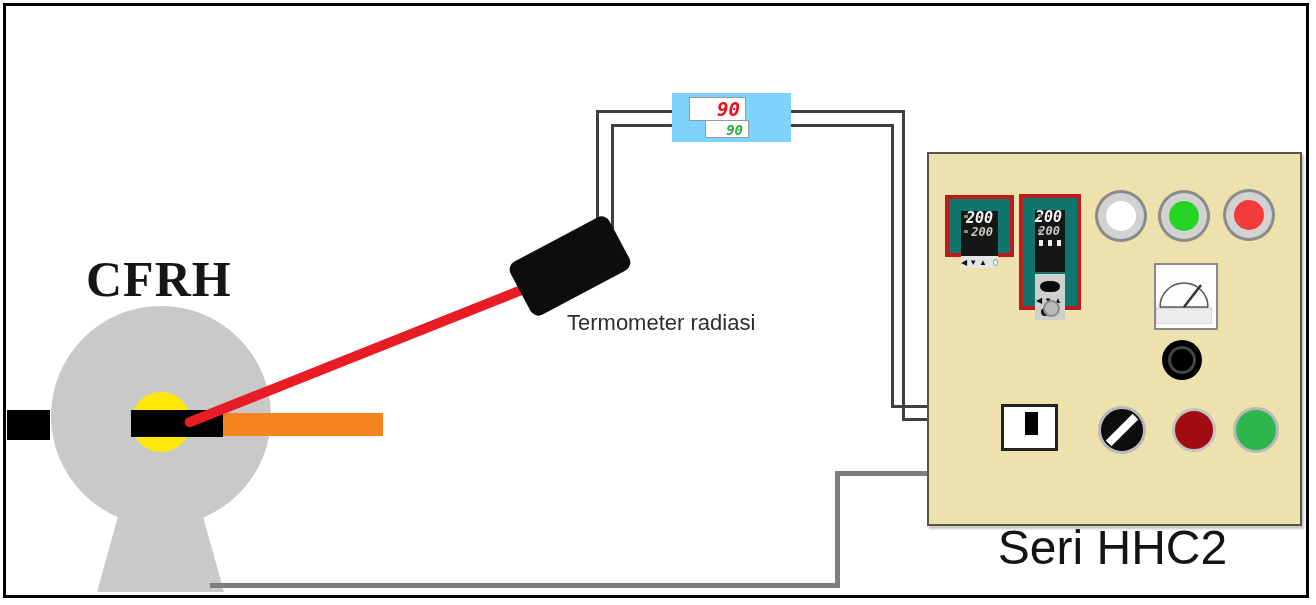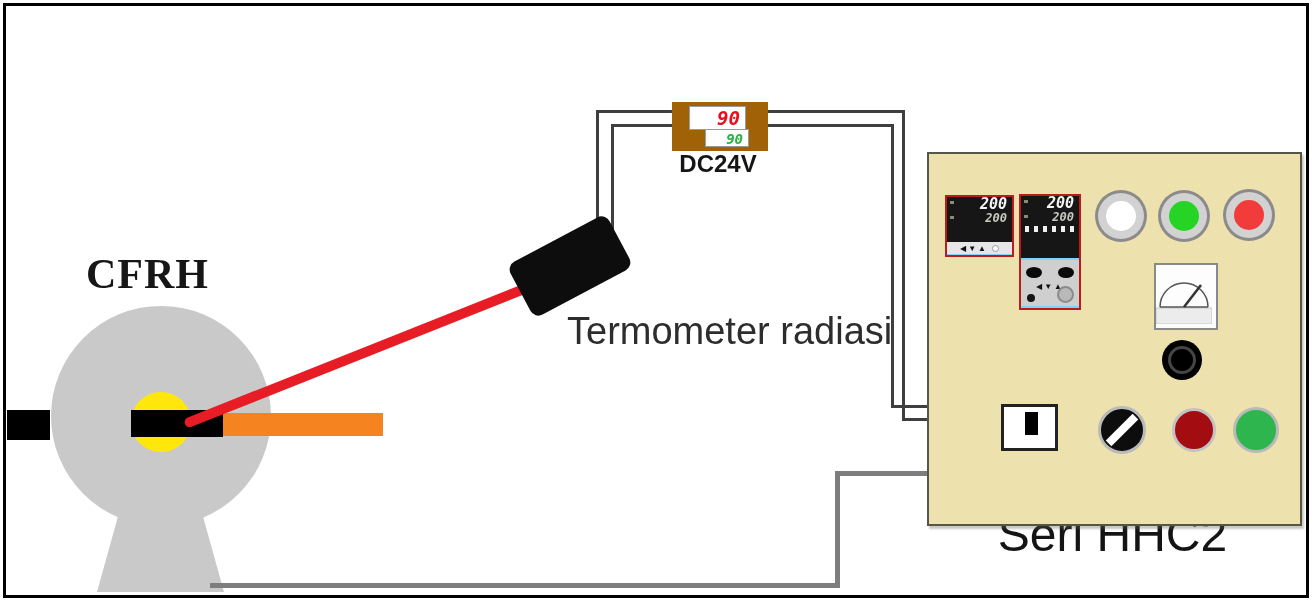--- a/index.html
+++ b/index.html
@@ -9,21 +9,21 @@
 
   
   .frame{left:3px;top:3px;width:1300px;height:589px;border:3px solid #000;}
 
   
   .logo{left:1056px;top:8px;width:246px;text-align:right;font-size:46px;font-weight:bold;
         letter-spacing:-1px;color:#ec0c0c;}
 
   
   .cfrh{left:86px;top:250px;font-family:"Liberation Serif", serif;font-weight:bold;
-        font-size:42px;color:#161616;letter-spacing:1px;}
+        font-size:50px;color:#161616;letter-spacing:1px;}
   .heater-body{left:51px;top:306px;width:220px;height:220px;border-radius:50%;background:#c9c9c9;}
   .heater-stand{left:97px;top:496px;width:127px;height:96px;background:#c9c9c9;
                 clip-path:polygon(21% 0%,79% 0%,100% 100%,0% 100%);}
   .heater-core{left:131px;top:392px;width:60px;height:60px;border-radius:50%;background:#ffe70c;}
   .rod-left{left:7px;top:410px;width:43px;height:30px;background:#000;}
   .rod-mid{left:131px;top:410px;width:92px;height:27px;background:#000;}
   .rod-orange{left:223px;top:413px;width:160px;height:23px;background:#f5831f;}
 
   
   .beam{left:185px;top:419px;width:369px;height:10px;background:#e81c24;border-radius:6px;
@@ -44,39 +44,39 @@
   .w-vr-in{left:891px;top:124px;width:3px;height:284px;}
   .w-st-in{left:891px;top:405px;width:37px;height:3px;}
 
   
   .cwire{background:#7d7d7d;z-index:1;}
   .c-h1{left:210px;top:583px;width:630px;height:5px;}
   .c-v{left:835px;top:471px;width:5px;height:117px;}
   .c-h2{left:835px;top:471px;width:93px;height:5px;}
 
   
-  .xmitter{left:672px;top:102px;width:96px;height:49px;background:#a16207;z-index:6;}
+  .xmitter{left:672px;top:93px;width:96px;height:49px;background:#7dd3fc;z-index:6;padding-left:23px;}
   .win{position:absolute;background:#fff;border:1px solid #9a9a9a;text-align:right;}
   .win1{left:17px;top:4px;width:55px;height:22px;}
   .win2{left:33px;top:27px;width:42px;height:16px;}
   .seg{font-family:"DejaVu Sans Mono", monospace;font-weight:bold;font-style:italic;line-height:1;}
   .red-digit{color:#e8101f;font-size:19px;padding:2px 5px 0 0;display:block;}
   .green-digit{color:#27b33e;font-size:14px;padding:2px 5px 0 0;display:block;}
   .dclabel{left:633px;top:150px;width:170px;text-align:center;font-size:24px;font-weight:bold;
            color:#161616;line-height:28px;z-index:6;}
 
-  .t-label{left:567px;top:310px;font-size:38px;color:#2d2d2d;z-index:6;}
+  .t-label{left:567px;top:310px;font-size:22px;color:#2d2d2d;z-index:6;}
   .k-label{left:316px;top:537px;font-size:32px;color:#2d2d2d;}
 
   
   .panel{left:927px;top:152px;width:371px;height:370px;background:#ede2ad;
          border:2px solid #55554a;box-shadow:2px 3px 2px rgba(100,100,80,.35);z-index:3;}
 
   
-  .ctrl{position:absolute;background:#7dd3fc;border:2px solid #b91c1c;padding:0;box-sizing:border-box;}
+  .ctrl{position:absolute;background:#0f766e;border:4px solid #b91c1c;padding:12px;box-sizing:border-box;}
   .ctrl-small{left:16px;top:41px;width:69px;height:62px;}
   .ctrl-large{left:90px;top:40px;width:62px;height:116px;}
   .screen{background:#161616;position:relative;}
   .ctrl-small .screen{height:45px;}
   .ctrl-large .screen{height:62px;}
   .row{position:relative;text-align:right;padding-right:5px;}
   .pv{color:#f4f4f4;font-size:15px;}
   .sv{color:#c9c9c2;font-size:12px;}
   .row::before{content:"";position:absolute;left:3px;top:4px;width:4px;height:3px;background:#8a8a7a;}
   .tickrow{height:6px;margin:3px 4px 0 4px;
@@ -113,21 +113,21 @@
 
   .sknob{left:169px;top:252px;width:48px;height:48px;border-radius:50%;background:#0d0d0d;
          border:3px solid #b9b9b9;box-sizing:border-box;overflow:hidden;position:absolute;}
   .stripe{position:absolute;left:17px;top:2px;width:8px;height:38px;background:#fff;
           transform:rotate(45deg);}
 
   .pbtn{position:absolute;border-radius:50%;box-sizing:border-box;}
   .btn-darkred{left:243px;top:254px;width:44px;height:44px;background:#a30d12;border:3px solid #c2c2c2;}
   .btn-green{left:304px;top:253px;width:46px;height:46px;background:#2fb54e;border:3px solid #b9b9b9;}
 
-  .seri{left:927px;top:507px;width:371px;text-align:center;font-size:48px;color:#141414;}
+  .seri{left:927px;top:520px;width:371px;text-align:center;font-size:48px;color:#141414;}
 </style>
 </head>
 <body>
 
 <div class="stage">
   <div class="abs frame"></div>
 
 
   <div class="abs cfrh">CFRH</div>
   <div class="abs heater-stand"></div>
@@ -155,21 +155,20 @@
 
   <div class="abs xmitter">
     <div class="win win1">
       <span class="seg red-digit">90</span>
     </div>
     <div class="win win2">
       <span class="seg green-digit">90</span>
     </div>
   </div>
   <div class="abs dclabel">
-    <div>DC24V</div>
   </div>
 
   <div class="abs t-label">Termometer radiasi</div>
 
   <div class="abs panel">
 
     <div class="ctrl ctrl-small">
       <div class="screen">
         <div class="row seg pv">200</div>
         <div class="row seg sv">200</div>

